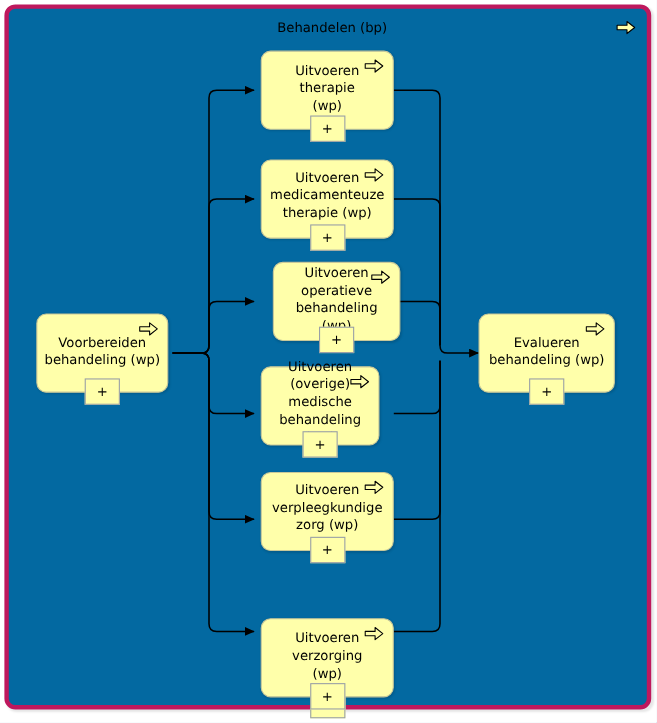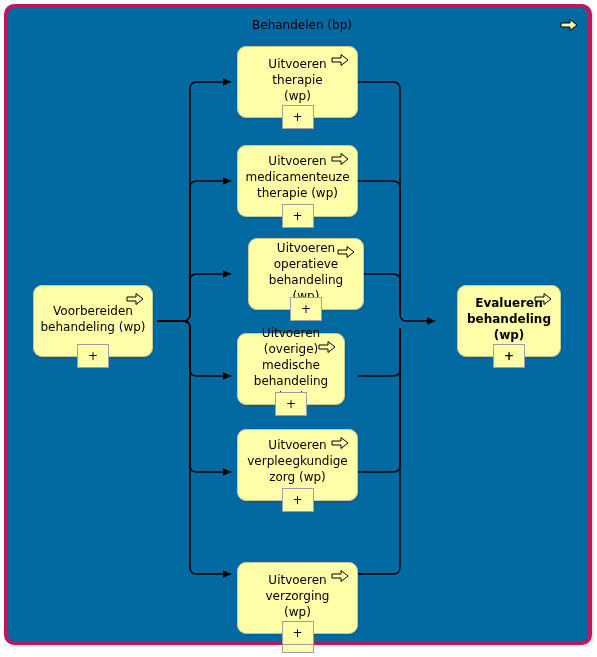--- a/index.html
+++ b/index.html
@@ -201,21 +201,21 @@
           </svg></span>
         <div class="marker">+</div>
       </div>
       <div class="node" style="left: 237px; top: 562px; width: 121px; height: 72px;">
         <div class="node-label up2">Uitvoeren verzorging<br>(wp)</div>
         <span class="arrow-icon"><svg width="18" height="14" viewBox="0 0 18 14">
             <path d="M1 5 H10 V1.5 L17 7 L10 12.5 V9 H1 Z" fill="#ffffaa" stroke="#000000" stroke-width="1" stroke-linejoin="round"></path>
           </svg></span>
         <div class="marker">+</div>
       </div>
-      <div class="node" style="left: 457px; top: 285px; width: 104px; height: 72px; font-weight: bold;">
+      <div class="node" style="left: 435px; top: 285px; width: 124px; height: 72px;">
         <div class="node-label up2">Evalueren<br>behandeling (wp)</div>
         <span class="arrow-icon"><svg width="18" height="14" viewBox="0 0 18 14">
             <path d="M1 5 H10 V1.5 L17 7 L10 12.5 V9 H1 Z" fill="#ffffaa" stroke="#000000" stroke-width="1" stroke-linejoin="round"></path>
           </svg></span>
         <div class="marker">+</div>
       </div>
     </div>
 
 </div>
 

